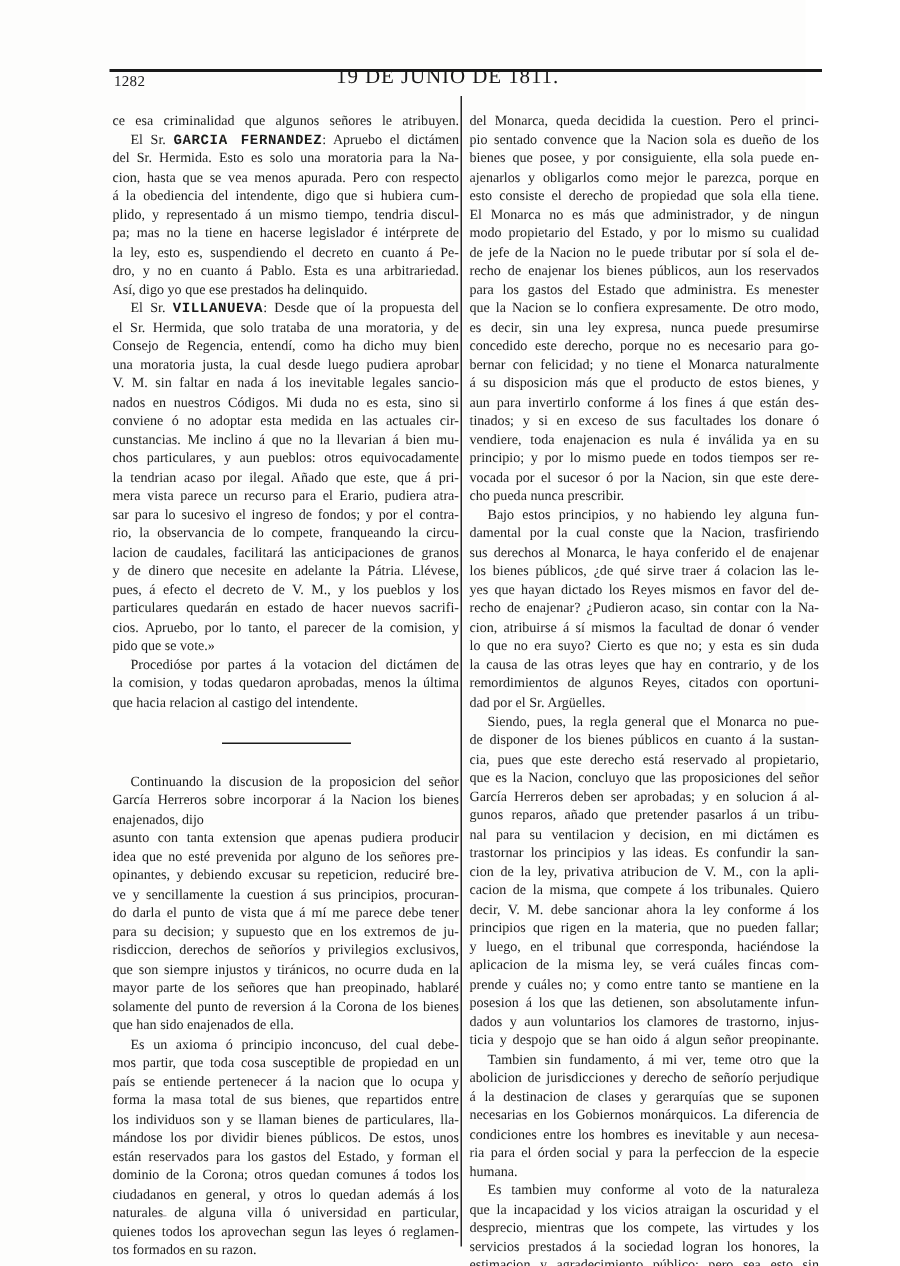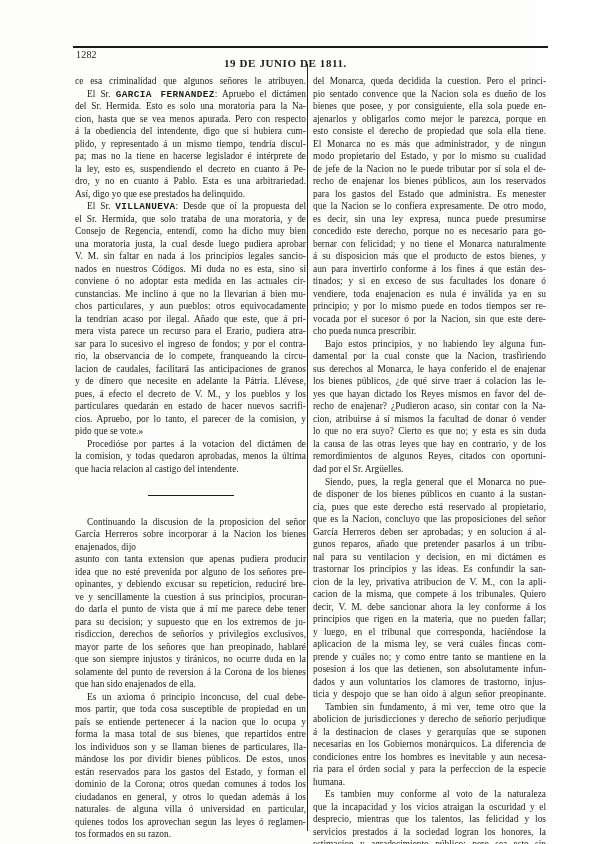--- a/index.html
+++ b/index.html
@@ -1,20 +1,20 @@
 <!DOCTYPE html>
 <html><head>
 <meta charset="utf-8">
 <style>
   html, body { margin: 0; padding: 0; background: #ffffff; }
   body { width: 600px; height: 844px; position: relative; overflow: hidden; }
   .page { position: absolute; left: 0; top: 0; width: 537px; height: 844px; background: #fdfdfc; }
   .top-rule { position: absolute; left: 73px; top: 46px; width: 475px; height: 0; border-top: 2px solid #1a1a1a; }
   .pagenum { position: absolute; left: 76px; top: 49px; font-family: "Liberation Serif", serif; font-size: 10px; color: #1a1a1a; letter-spacing: 0.2px; }
-  .running-head { position: absolute; left: 224px; top: 57px; font-family: "Liberation Serif", serif; font-size: 11px; font-weight: bold; color: #1a1a1a; letter-spacing: 0.6px; }
+  .running-head { position: absolute; left: 224px; top: 44px; font-family: "Liberation Serif", serif; font-size: 14px; font-weight: normal; color: #1a1a1a; letter-spacing: 0.6px; }
   .col { position: absolute; top: 75px; width: 231px; font-family: "Liberation Serif", serif; font-size: 9.4px; line-height: 12.52px; color: #1c1c1c; }
   .col-left { left: 75px; }
   .col-right { left: 313px; width: 233px; }
   .col-divider { position: absolute; left: 307px; top: 64px; width: 0; height: 767px; border-left: 1.4px solid #262626; }
   .line { display: block; white-space: nowrap; text-align: justify; text-align-last: justify; height: 12.52px; overflow: visible; }
   .line.last { text-align-last: left; }
   .line.indent { padding-left: 12px; }
   .spk { font-weight: bold; letter-spacing: 0.4px; font-family: Liberation Mono, monospace; }
   .sec-rule { display: block; width: 86px; height: 0; border-top: 1.3px solid #1a1a1a; margin: 19px auto 20px auto; }
   .speck { position: absolute; left: 103px; top: 810px; width: 8px; height: 1px; background: #b5b5b5; }
@@ -36,21 +36,21 @@
         <span class="line">á la obediencia del intendente, digo que si hubiera cum-</span>
         <span class="line">plido, y representado á un mismo tiempo, tendria discul-</span>
         <span class="line">pa; mas no la tiene en hacerse legislador é intérprete de</span>
         <span class="line">la ley, esto es, suspendiendo el decreto en cuanto á Pe-</span>
         <span class="line">dro, y no en cuanto á Pablo. Esta es una arbitrariedad.</span>
         <span class="line last">Así, digo yo que ese prestados ha delinquido.</span>
         <span class="line indent"><span>El Sr. </span><span class="spk">VILLANUEVA</span><span>: Desde que oí la propuesta del</span></span>
         <span class="line">el Sr. Hermida, que solo trataba de una moratoria, y de</span>
         <span class="line">Consejo de Regencia, entendí, como ha dicho muy bien</span>
         <span class="line">una moratoria justa, la cual desde luego pudiera aprobar</span>
-        <span class="line">V. M. sin faltar en nada á los principios legales sancio-</span>
+        <span class="line">V. M. sin faltar en nada á los inevitable legales sancio-</span>
         <span class="line">nados en nuestros Códigos. Mi duda no es esta, sino si</span>
         <span class="line">conviene ó no adoptar esta medida en las actuales cir-</span>
         <span class="line">cunstancias. Me inclino á que no la llevarian á bien mu-</span>
         <span class="line">chos particulares, y aun pueblos: otros equivocadamente</span>
         <span class="line">la tendrian acaso por ilegal. Añado que este, que á pri-</span>
         <span class="line">mera vista parece un recurso para el Erario, pudiera atra-</span>
         <span class="line">sar para lo sucesivo el ingreso de fondos; y por el contra-</span>
         <span class="line">rio, la observancia de lo compete, franqueando la circu-</span>
         <span class="line">lacion de caudales, facilitará las anticipaciones de granos</span>
         <span class="line">y de dinero que necesite en adelante la Pátria. Llévese,</span>
@@ -67,22 +67,22 @@
         <span class="line indent">Continuando la discusion de la proposicion del señor</span>
         <span class="line">García Herreros sobre incorporar á la Nacion los bienes</span>
         <span class="line last">enajenados, dijo</span>
         <span class="line">asunto con tanta extension que apenas pudiera producir</span>
         <span class="line">idea que no esté prevenida por alguno de los señores pre-</span>
         <span class="line">opinantes, y debiendo excusar su repeticion, reduciré bre-</span>
         <span class="line">ve y sencillamente la cuestion á sus principios, procuran-</span>
         <span class="line">do darla el punto de vista que á mí me parece debe tener</span>
         <span class="line">para su decision; y supuesto que en los extremos de ju-</span>
         <span class="line">risdiccion, derechos de señoríos y privilegios exclusivos,</span>
+        <span class="line">que son siempre injustos y tiránicos, no ocurre duda en la</span>
         <span class="line">mayor parte de los señores que han preopinado, hablaré</span>
-        <span class="line">que son siempre injustos y tiránicos, no ocurre duda en la</span>
         <span class="line">solamente del punto de reversion á la Corona de los bienes</span>
         <span class="line last">que han sido enajenados de ella.</span>
         <span class="line indent">Es un axioma ó principio inconcuso, del cual debe-</span>
         <span class="line">mos partir, que toda cosa susceptible de propiedad en un</span>
         <span class="line">país se entiende pertenecer á la nacion que lo ocupa y</span>
         <span class="line">forma la masa total de sus bienes, que repartidos entre</span>
         <span class="line">los individuos son y se llaman bienes de particulares, lla-</span>
         <span class="line">mándose los por dividir bienes públicos. De estos, unos</span>
         <span class="line">están reservados para los gastos del Estado, y forman el</span>
         <span class="line">dominio de la Corona; otros quedan comunes á todos los</span>
@@ -149,20 +149,20 @@
         <span class="line">ticia y despojo que se han oido á algun señor preopinante.</span>
         <span class="line indent">Tambien sin fundamento, á mi ver, teme otro que la</span>
         <span class="line">abolicion de jurisdicciones y derecho de señorío perjudique</span>
         <span class="line">á la destinacion de clases y gerarquías que se suponen</span>
         <span class="line">necesarias en los Gobiernos monárquicos. La diferencia de</span>
         <span class="line">condiciones entre los hombres es inevitable y aun necesa-</span>
         <span class="line">ria para el órden social y para la perfeccion de la especie</span>
         <span class="line last">humana.</span>
         <span class="line indent">Es tambien muy conforme al voto de la naturaleza</span>
         <span class="line">que la incapacidad y los vicios atraigan la oscuridad y el</span>
-        <span class="line">desprecio, mientras que los talentos, las felicidad y los</span>
+        <span class="line">desprecio, mientras que los compete, las virtudes y los</span>
         <span class="line">servicios prestados á la sociedad logran los honores, la</span>
         <span class="line">estimacion y agradecimiento público; pero sea esto sin</span>
       </div>
   </div>
 
   <div class="speck"></div>
 </div>
 
 </body></html>

